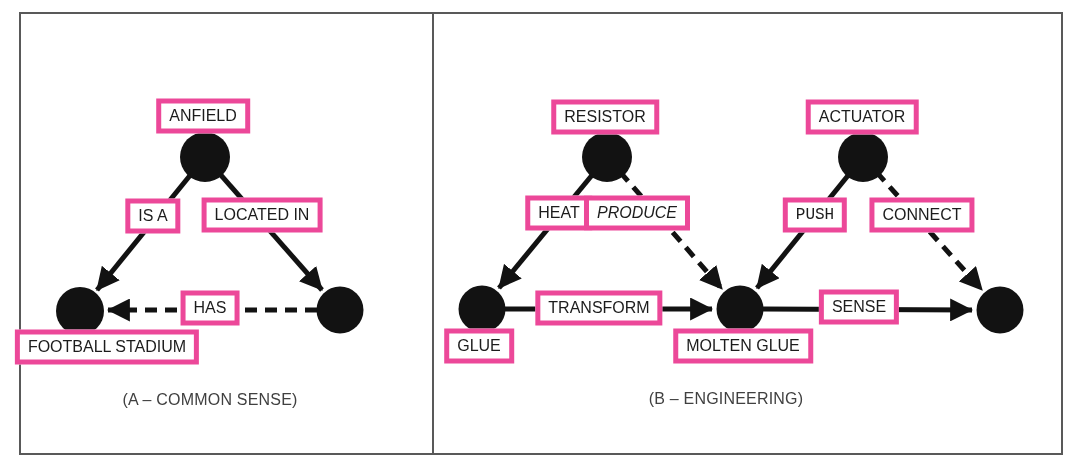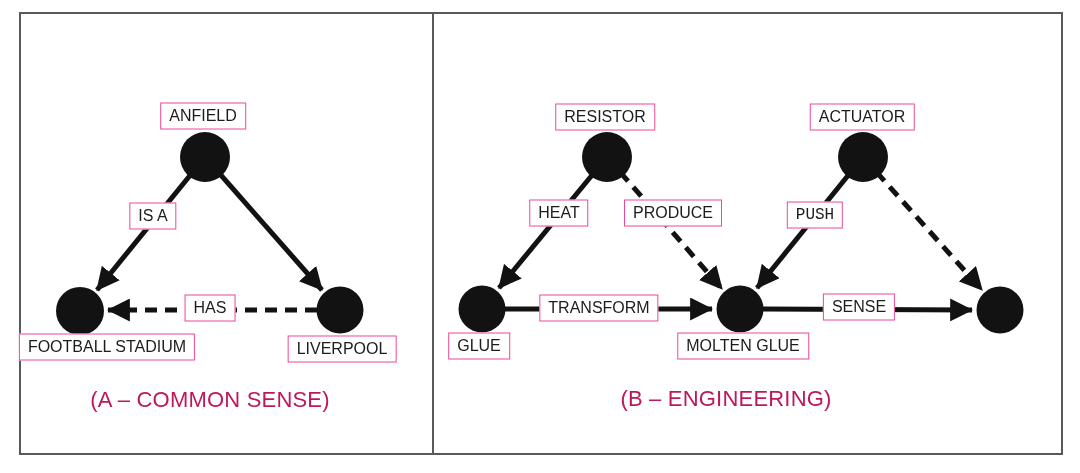--- a/index.html
+++ b/index.html
@@ -45,32 +45,32 @@
   .edge.dashed {
     stroke-dasharray: 12 8;
   }
   .node-circle {
     fill: #121212;
   }
   .lbl {
     position: absolute;
     transform: translate(-50%, -50%);
     background: #ffffff;
-    border: 1px solid #ec4899;
+    border: 5px solid #ec4899;
     padding: 2px 8px 3px 8px;
     font-size: 16px;
     line-height: 1.25;
     color: #1c1c1c;
     white-space: nowrap;
   }
   .caption {
     position: absolute;
     transform: translate(-50%, -50%);
-    font-size: 22px;
-    color: #be185d;
+    font-size: 16px;
+    color: #404040;
     white-space: nowrap;
     letter-spacing: 0.2px;
   }
 </style>
 </head>
 <body>
 
 <div id="canvas">
   <div id="frame"></div>
   <div id="divider"></div>
@@ -99,32 +99,33 @@
 
     <circle class="node-circle" cx="607" cy="157" r="25"></circle>
     <circle class="node-circle" cx="863" cy="157" r="25"></circle>
     <circle class="node-circle" cx="482" cy="309" r="23.5"></circle>
     <circle class="node-circle" cx="740" cy="309" r="23.5"></circle>
     <circle class="node-circle" cx="1000" cy="310" r="23.5"></circle>
   </svg>
 
   <div class="lbl" style="left:203px; top:116px;">ANFIELD</div>
   <div class="lbl" style="left:107px; top:347px;">FOOTBALL STADIUM</div>
-  <div class="lbl" style="left:342px; top:349px;">LIVERPOOL</div>
 
   <div class="lbl" style="left:153px; top:216px;">IS A</div>
+  <div class="lbl" style="left:262px; top:215px;">LOCATED IN</div>
   <div class="lbl" style="left:210px; top:308px;">HAS</div>
 
   <div class="caption" style="left:210px; top:400px;">(A – COMMON SENSE)</div>
 
   <div class="lbl" style="left:605px; top:117px;">RESISTOR</div>
   <div class="lbl" style="left:862px; top:117px;">ACTUATOR</div>
   <div class="lbl" style="left:479px; top:346px;">GLUE</div>
   <div class="lbl" style="left:743px; top:346px;">MOLTEN GLUE</div>
 
   <div class="lbl" style="left:559px; top:213px;">HEAT</div>
-  <div class="lbl" style="left:673px; top:213px;">PRODUCE</div>
+  <div class="lbl" style="left:637px; top:213px;font-style:italic;">PRODUCE</div>
   <div class="lbl" style="left:815px; top:215px;font-family:Liberation Mono, monospace;">PUSH</div>
+  <div class="lbl" style="left:922px; top:215px;">CONNECT</div>
   <div class="lbl" style="left:599px; top:308px;">TRANSFORM</div>
   <div class="lbl" style="left:859px; top:307px;">SENSE</div>
 
   <div class="caption" style="left:726px; top:399px;">(B – ENGINEERING)</div>
 </div>
 
 </body></html>

